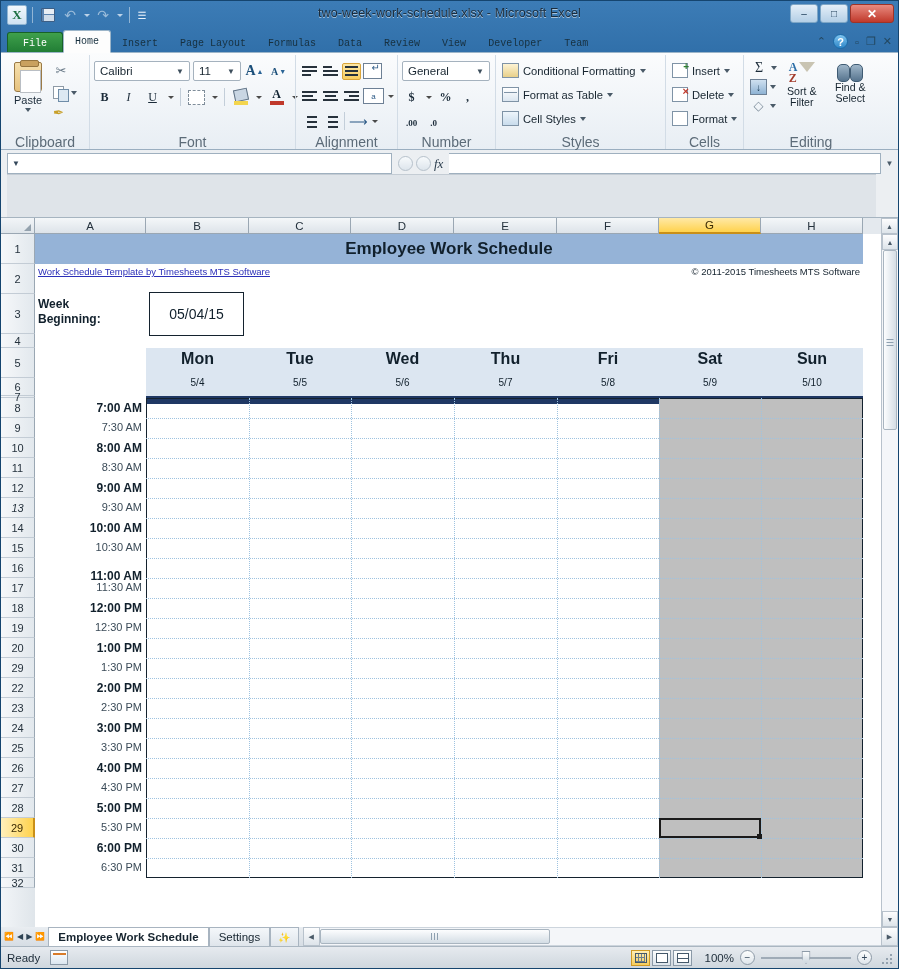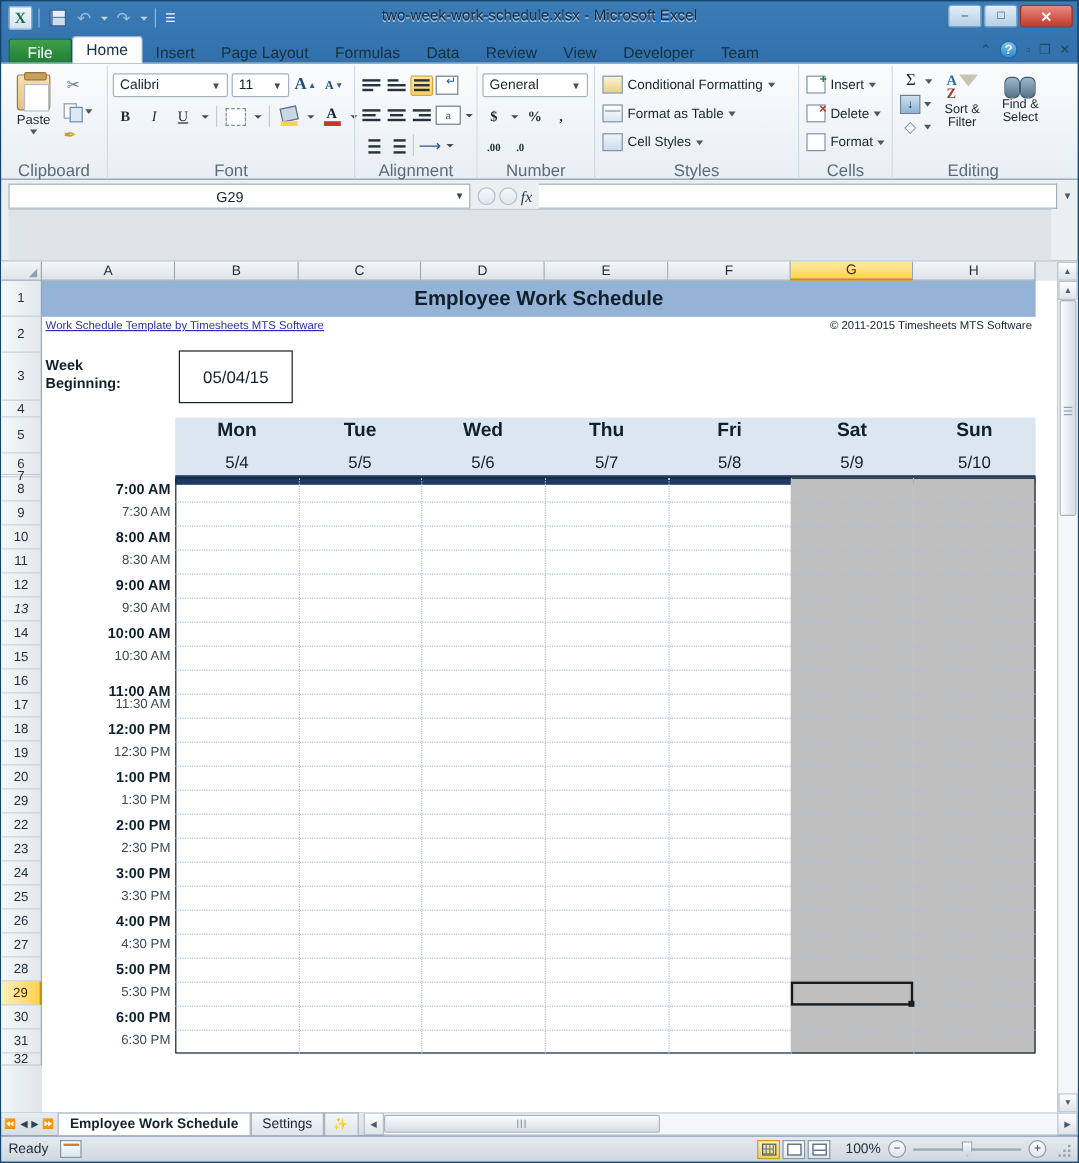--- a/index.html
+++ b/index.html
@@ -55,23 +55,23 @@
     display:flex;align-items:center;justify-content:center;color:#1b3a55;font-size:10px;
   }
   .wbtn.close { width:44px; background:linear-gradient(180deg,#e98b80,#c0392b); border-color:#9d3327; color:#fff; font-size:12px; font-weight:bold;}
 
   
   .tabstrip {
     height:23px; flex:0 0 23px; position:relative;
     display:flex; align-items:flex-end; padding-left:6px; gap:0;
   }
   .tab {
-    height:21px; padding:0 11px; font-size:13px; color:#17303f;
+    height:21px; padding:0 11px; font-size:10px; color:#17303f;
     display:flex;align-items:center; border-radius:3px 3px 0 0;
-    position:relative; top:2px;
+    position:relative; top:2px;font-family:Liberation Mono, monospace;
   }
   .tab.file {
     background:linear-gradient(180deg,#3fa04b,#1e7a33);
     color:#fff; font-weight:normal; border:1px solid #176127; border-bottom:none;
     padding:0 15px; height:22px;
   }
   .tab.active {
     background:#fdfdfd; border:1px solid #9cb5c9; border-bottom:1px solid #fdfdfd;
     height:23px; top:1px; z-index:3;
   }
@@ -232,21 +232,21 @@
   .r2 { position:absolute; height:30px; }
   .link { position:absolute; left:3px; top:2px; font-size:9.5px; color:#2c2fb8; text-decoration:underline; white-space:nowrap;}
   .copyr { position:absolute; right:3px; top:2px; font-size:9.5px; color:#14222e; white-space:nowrap;}
   .wklabel { position:absolute; font-size:12px; font-weight:bold; color:#11202c; line-height:15px;}
   .datebox {
     position:absolute; border:1px solid #14222e; background:#fff;
     display:flex;align-items:center;justify-content:center; font-size:14px;color:#11202c;
   }
   .dayhdr { position:absolute; background:#dce6f1; }
   .dayname { position:absolute; text-align:center; font-size:16px;font-weight:bold;color:#11202c;}
-  .daydate { position:absolute; text-align:center; font-size:14px;color:#11202c;}
+  .daydate { position:absolute; text-align:center; font-size:10px;color:#11202c;}
   .navybar { position:absolute; background:#1f3864; }
   .weekendcol { position:absolute; background:#bfbfbf; }
   .vline { position:absolute; width:1px; background:#9fc3e0; }
   .vline.dotted { background:none; border-left:1px dotted #9fc3e0; }
   .hline { position:absolute; height:1px; }
   .hline.dotted { border-top:1px dotted #9fc3e0; }
   .gridborder { position:absolute; border:1px solid #14222e; }
   .timecell { position:absolute; text-align:right; white-space:nowrap; }
   .timecell.hour { font-weight:bold; font-size:12px; color:#11202c; }
   .timecell.half { font-size:11px; color:#3a4a57; }
@@ -583,21 +583,20 @@
           <div class="e-lbl">Select</div>
         </div>
       </div>
       <div class="rgroup-label">Editing</div>
     </div>
   </div>
 
   <div class="fbar-wrap">
     <div class="fbar">
       <div class="namebox">
-        <span class="nbv">G29</span>
         <span class="nbc">▼</span>
       </div>
       <div class="fb-btns">
         <div class="fb-b"></div>
         <div class="fb-b"></div>
         <div class="fx">fx</div>
       </div>
       <div class="fb-input"></div>
       <div style="width:17px;display:flex;align-items:center;justify-content:center;color:#4a5a68;font-size:8px">▼</div>
     </div>

